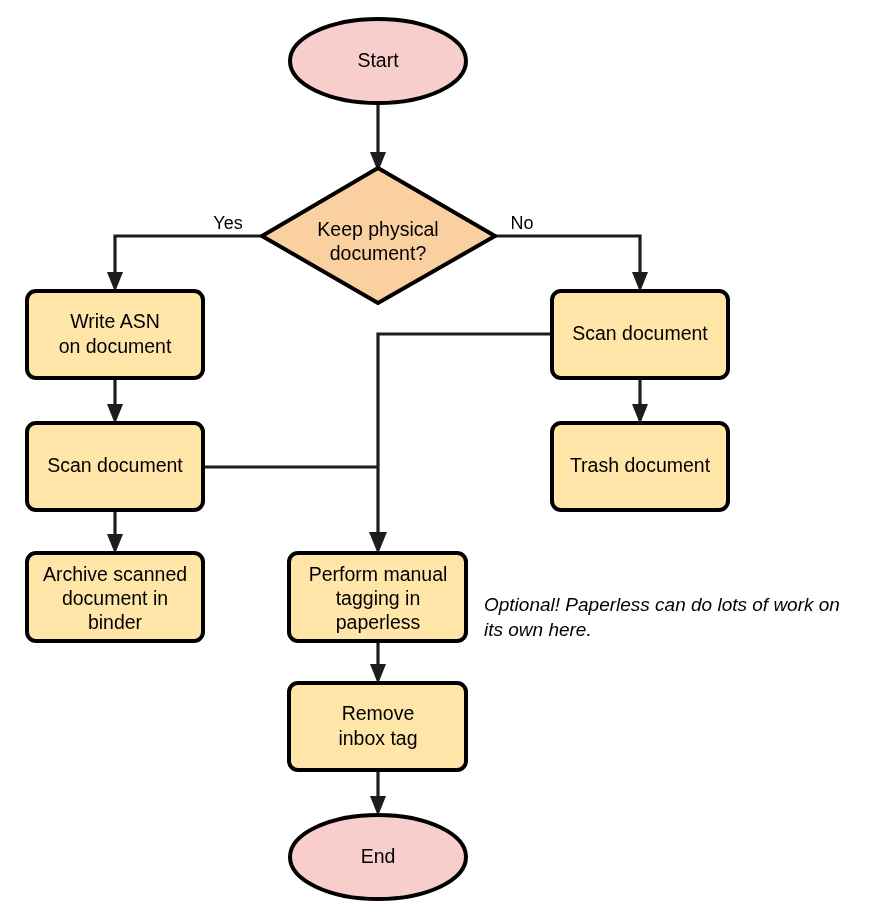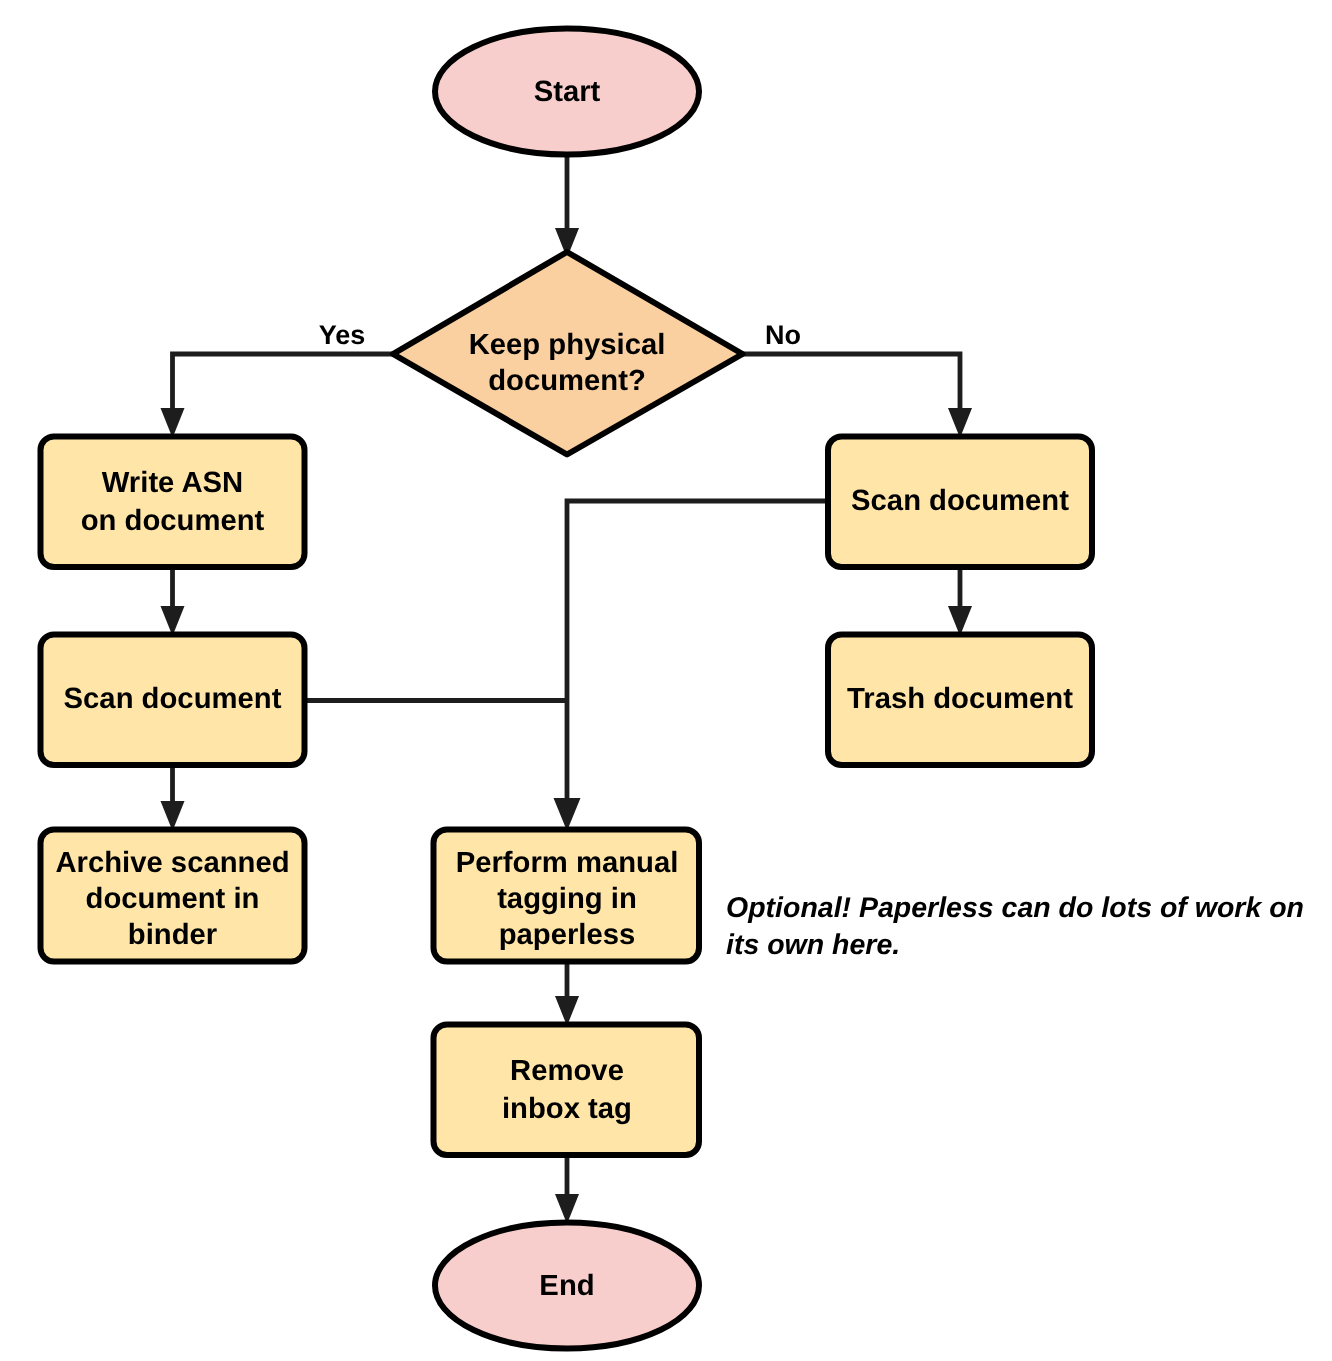--- a/index.html
+++ b/index.html
@@ -13,21 +13,20 @@
     position: relative;
     font-family: "Liberation Sans", sans-serif;
     overflow: hidden;
   }
   #flow-root {
     position: absolute;
     left: 0;
     top: 0;
     width: 888px;
     height: 907px;
-    font-weight: bold;
   }
   svg#flow-svg {
     position: absolute;
     left: 0;
     top: 0;
     width: 888px;
     height: 907px;
     display: block;
   }
   .node-label {

